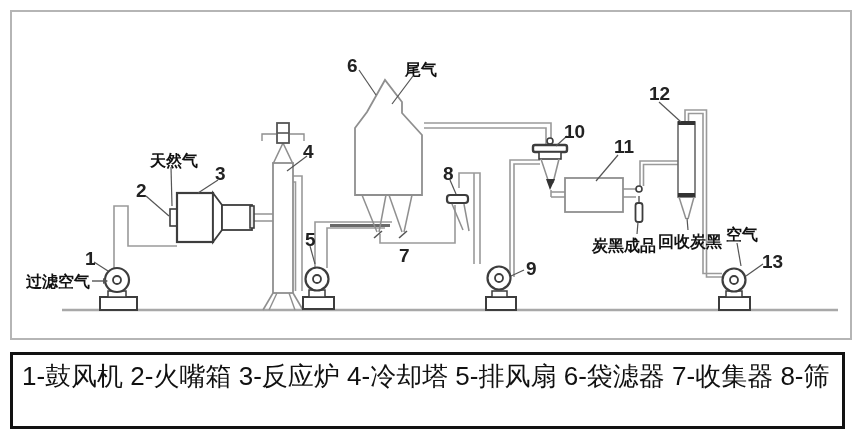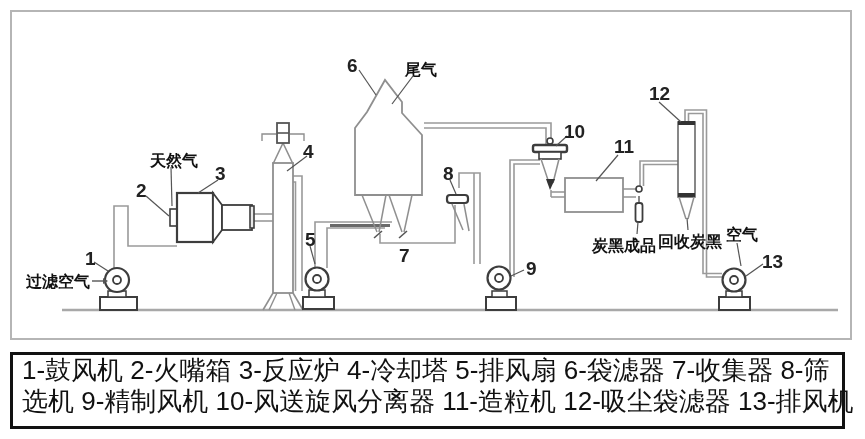--- a/index.html
+++ b/index.html
@@ -3,21 +3,21 @@
 <meta charset="utf-8">
 <style>
   html,body{margin:0;padding:0;background:#ffffff;}
   .stage{position:relative;width:865px;height:439px;background:#ffffff;overflow:hidden;
          font-family:"Liberation Sans", sans-serif;}
   svg{position:absolute;left:0;top:0;}
   .callout{font-family:"Liberation Sans", sans-serif;font-size:19px;font-weight:600;fill:#222;}
   .cn{font-family:"Liberation Sans", sans-serif;font-size:16px;font-weight:700;fill:#111;}
   .legend-box{position:absolute;left:10px;top:352px;width:835px;height:77px;
       border:3px solid #111;background:#fff;box-sizing:border-box;
-      padding:0 0 0 9px;}
+      padding:6px 0 0 9px;}
   .legend-line{display:block;font-size:26px;line-height:31px;color:#111;
       font-weight:400;letter-spacing:0px;white-space:nowrap;}
 </style>
 </head>
 <body>
 
 <div class="stage">
 
   <svg width="865" height="439" viewBox="0 0 865 439">
 
@@ -197,16 +197,15 @@
     <text class="cn" x="26" y="287">过滤空气</text>
     <text class="cn" x="150" y="166">天然气</text>
     <text class="cn" x="405" y="75">尾气</text>
     <text class="cn" x="592" y="251">炭黑成品</text>
     <text class="cn" x="658" y="247">回收炭黑</text>
     <text class="cn" x="726" y="240">空气</text>
   </svg>
 
   <div class="legend-box">
     <span class="legend-line">1-鼓风机 2-火嘴箱 3-反应炉 4-冷却塔  5-排风扇 6-袋滤器 7-收集器 8-筛</span>
-    <span class="legend-line">选机 9-精制风机 10-风送旋风分离器 11-造粒机 12-吸尘袋滤器 13-排风机</span>
   </div>
 
 </div>
 
 </body></html>

